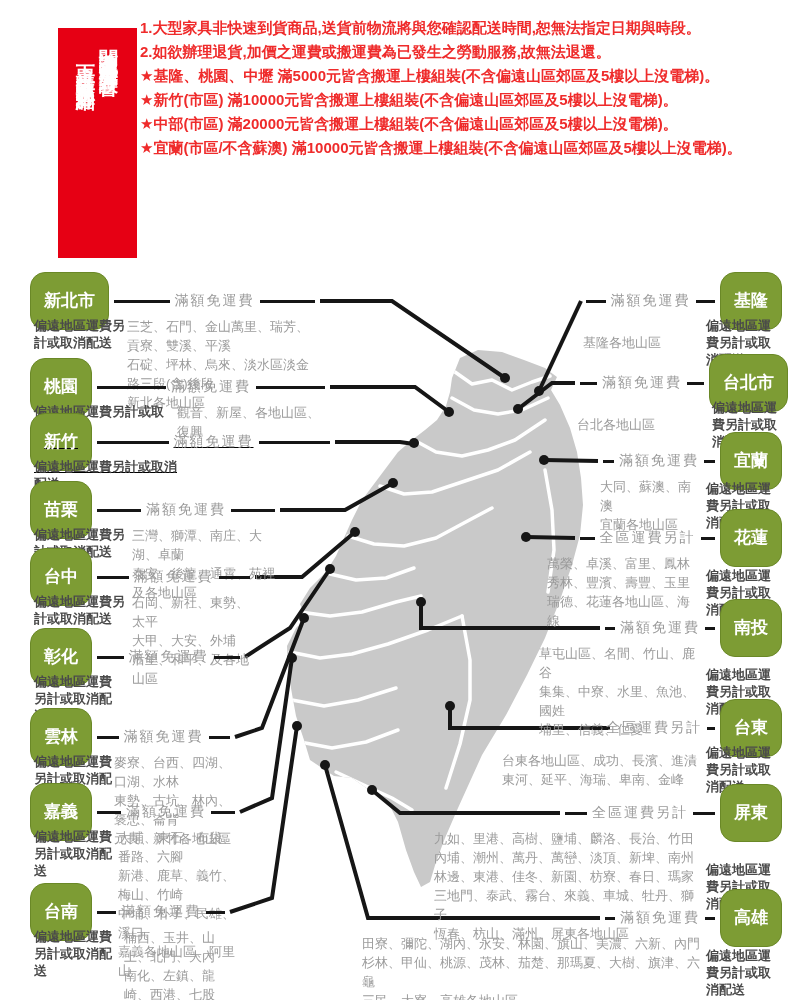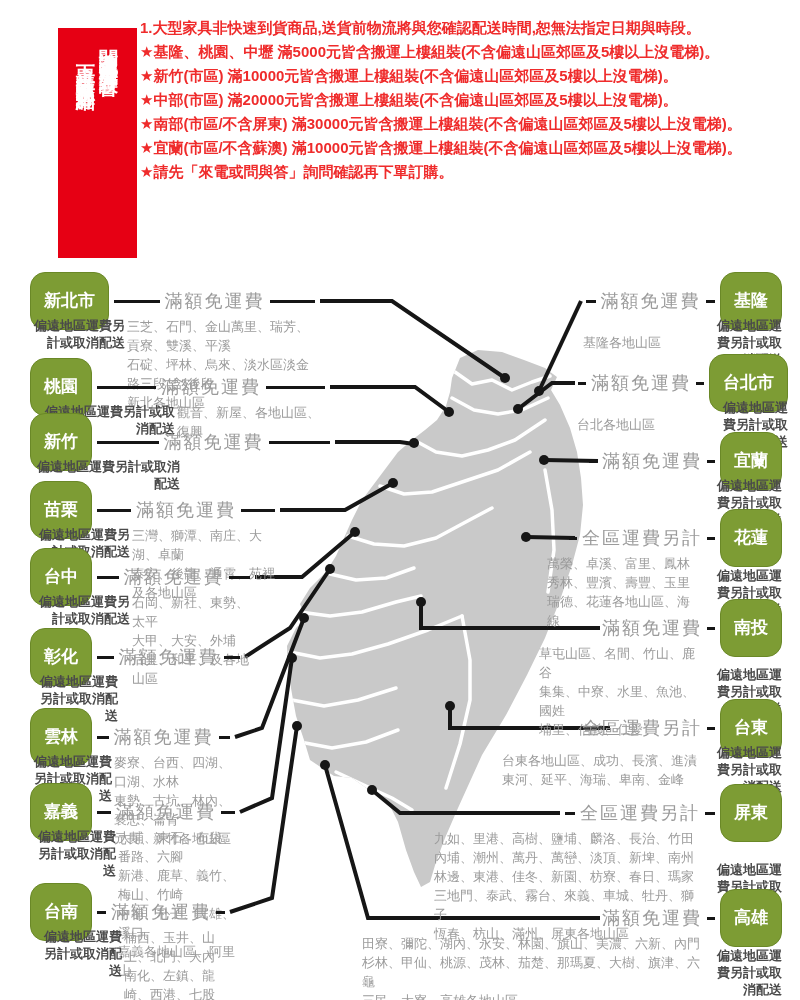--- a/index.html
+++ b/index.html
@@ -39,50 +39,49 @@
   
   .region{position:absolute;z-index:2;}
   .rrow{display:flex;align-items:center;height:26px;}
   .region.right .rrow{flex-direction:row-reverse;}
   .badge{
     background:var(--accent_green);color:#fff;font-weight:bold;font-size:17px;
     padding:18px 13px;border-radius:15px;white-space:nowrap;line-height:20px;
     border:1px solid #6a8827;
   }
   .dash{flex:1;height:3px;background:var(--line_black);margin:0 5px;min-width:8px;align-self:center;}
-  .rtitle{color:var(--label_gray);font-size:18px;white-space:nowrap;letter-spacing:2px;}
+  .rtitle{color:var(--label_gray);font-size:14px;white-space:nowrap;letter-spacing:2px;}
   .rbody{display:flex;margin-top:3px;align-items:flex-start;}
   .region.right .rbody{flex-direction:row-reverse;align-items:center;}
   .note{
     color:var(--note_gray);font-weight:bold;font-size:13px;line-height:17px;
-    flex:0 0 auto;box-sizing:border-box;padding-left:4px;text-align:right;
+    flex:0 0 auto;box-sizing:border-box;padding-left:4px;
   }
   .areas{
     flex:1 1 auto;color:var(--label_gray);font-size:13px;line-height:19px;
     white-space:pre-line;padding:0 2px;
   }
 </style>
 </head>
 <body>
 
 <div id="stage">
 
   <div class="red-box">
     <div class="vcol first">下單訂購前請務必詳細</div>
     <div class="vcol">閱讀避免造成雙方誤會</div>
   </div>
 
   <div class="notice-lines">
     <div class="nline">1.大型家具非快速到貨商品,送貨前物流將與您確認配送時間,恕無法指定日期與時段。</div>
+    <div class="nline">2.如欲辦理退貨,加價之運費或搬運費為已發生之勞動服務,故無法退還。</div>
     <div class="nline">★基隆、桃園、中壢 滿5000元皆含搬運上樓組裝(不含偏遠山區郊區及5樓以上沒電梯)。</div>
     <div class="nline">★新竹(市區) 滿10000元皆含搬運上樓組裝(不含偏遠山區郊區及5樓以上沒電梯)。</div>
     <div class="nline">★中部(市區) 滿20000元皆含搬運上樓組裝(不含偏遠山區郊區及5樓以上沒電梯)。</div>
-    <div class="nline">★南部(市區/不含屏東) 滿30000元皆含搬運上樓組裝(不含偏遠山區郊區及5樓以上沒電梯)。</div>
     <div class="nline">★宜蘭(市區/不含蘇澳) 滿10000元皆含搬運上樓組裝(不含偏遠山區郊區及5樓以上沒電梯)。</div>
-    <div class="nline">★請先「來電或問與答」詢問確認再下單訂購。</div>
   </div>
 
   <svg id="map-svg" viewBox="0 0 800 1000" xmlns="http://www.w3.org/2000/svg">
     <defs>
       <clipPath id="isl-clip">
         <path d="M460,358 L478,350 502,352 524,360 545,368 557,377 551,390 560,405 570,428 577,452 581,478 583,505 580,535 572,565 560,600 545,638 527,675 506,715 482,755 458,808 445,838 436,862 430,882 421,887 414,872 406,850 398,822 390,806 372,792 352,778 334,776 310,760 304,740 296,716 292,694 288,670 287,646 296,628 306,618 300,604 310,588 326,572 336,556 344,538 352,520 362,500 374,484 386,468 398,452 412,440 425,430 437,420 446,406 450,392 452,378 Z"></path>
       </clipPath>
     </defs>
 
     <path fill="var(--map_gray)" d="M460,358 L478,350 502,352 524,360 545,368 557,377 551,390 560,405 570,428 577,452 581,478 583,505 580,535 572,565 560,600 545,638 527,675 506,715 482,755 458,808 445,838 436,862 430,882 421,887 414,872 406,850 398,822 390,806 372,792 352,778 334,776 310,760 304,740 296,716 292,694 288,670 287,646 296,628 306,618 300,604 310,588 326,572 336,556 344,538 352,520 362,500 374,484 386,468 398,452 412,440 425,430 437,420 446,406 450,392 452,378 Z"></path>
@@ -163,21 +162,21 @@
         <span class="badge">桃園</span>
         <span class="dash"></span>
         <span class="rtitle">滿額免運費</span>
         <span class="dash"></span>
       </div>
       <div class="rbody">
         <div class="note" style="width: 145px;">偏遠地區運費另計或取消配送</div>
         <div class="areas">觀音、新屋、各地山區、復興</div>
       </div>
     </div>
-    <div class="region left" style="top: 429px; left: 30px; width: 305px;">
+    <div class="region left" style="top: 429px; left: 30px; width: 305px; text-decoration: underline;">
       <div class="rrow">
         <span class="badge">新竹</span>
         <span class="dash"></span>
         <span class="rtitle">滿額免運費</span>
         <span class="dash"></span>
       </div>
       <div class="rbody">
         <div class="note" style="width: 150px;">偏遠地區運費另計或取消配送</div>
       </div>
     </div>
@@ -290,20 +289,22 @@
     </div>
     <div class="region right" style="top: 448px; left: 598px; width: 184px;">
       <div class="rrow">
         <span class="badge">宜蘭</span>
         <span class="dash"></span>
         <span class="rtitle">滿額免運費</span>
         <span class="dash"></span>
       </div>
       <div class="rbody">
         <div class="note" style="width: 80px;">偏遠地區運費另計或取消配送</div>
+        <div class="areas">大同、蘇澳、南澳
+宜蘭各地山區</div>
       </div>
     </div>
     <div class="region right" style="top: 525px; left: 545px; width: 237px;">
       <div class="rrow" style="margin-left: 30px;">
         <span class="badge">花蓮</span>
         <span class="dash"></span>
         <span class="rtitle">全區運費另計</span>
         <span class="dash"></span>
       </div>
       <div class="rbody">

